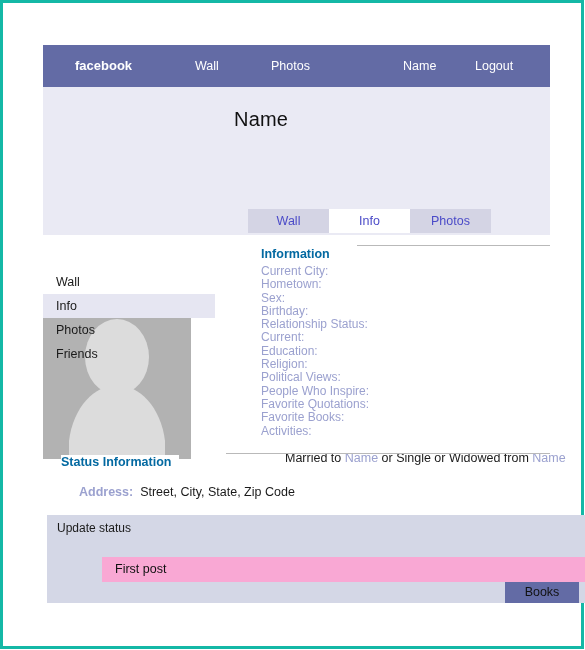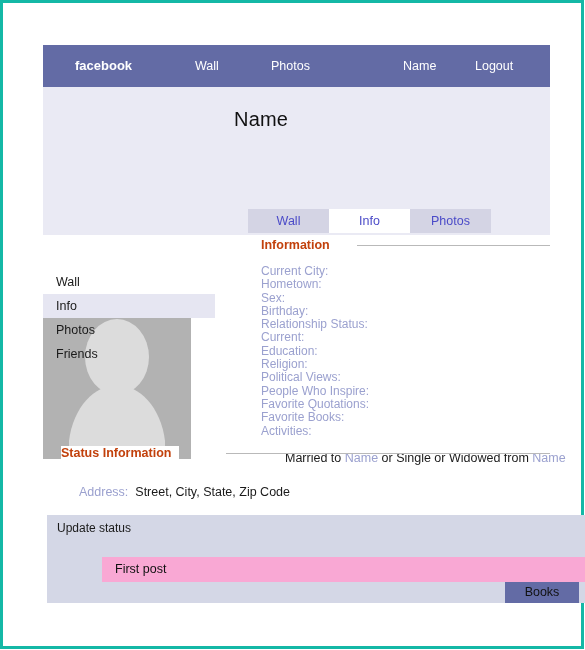--- a/index.html
+++ b/index.html
@@ -141,24 +141,24 @@
     width: 289px;
   }
   .section-head {
     position: relative;
     height: 20px;
     margin-top: 0px;
   }
   .section-title {
     position: absolute;
     left: 0;
-    top: 3px;
+    top: 12px;
     font-size: 12.5px;
     font-weight: bold;
-    color: #c2410c;
+    color: #0369a1;
     background: #ffffff;
     padding-right: 8px;
     z-index: 2;
   }
   .section-rule {
     position: absolute;
     left: 96px;
     right: 0px;
     top: 10px;
     border-top: 1px solid #b9b9b9;
@@ -189,21 +189,21 @@
     width: 489px;
   }
   #contact-panel .section-rule { left: 165px; }
   #address-line {
     margin-top: 22px;
     margin-left: 18px;
     font-size: 12.5px;
     color: #1a1a1a;
     white-space: nowrap;
   }
-  #address-label { color: #9ba1cf; }
+  #address-label { color: #9ba1cf; font-weight: bold; }
 
   
   #status-bar {
     position: absolute;
     left: 44px;
     top: 512px;
     width: 556px;
     height: 88px;
     background: #d4d7e6;
   }

